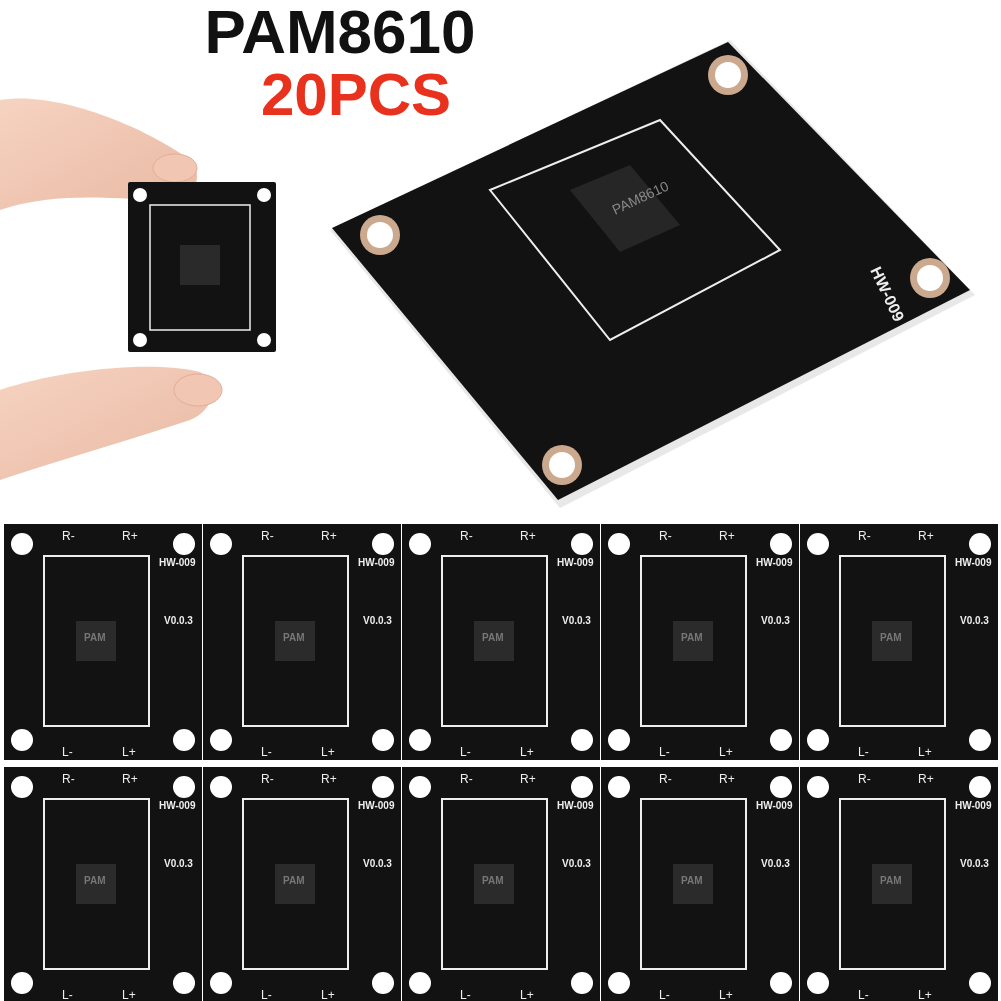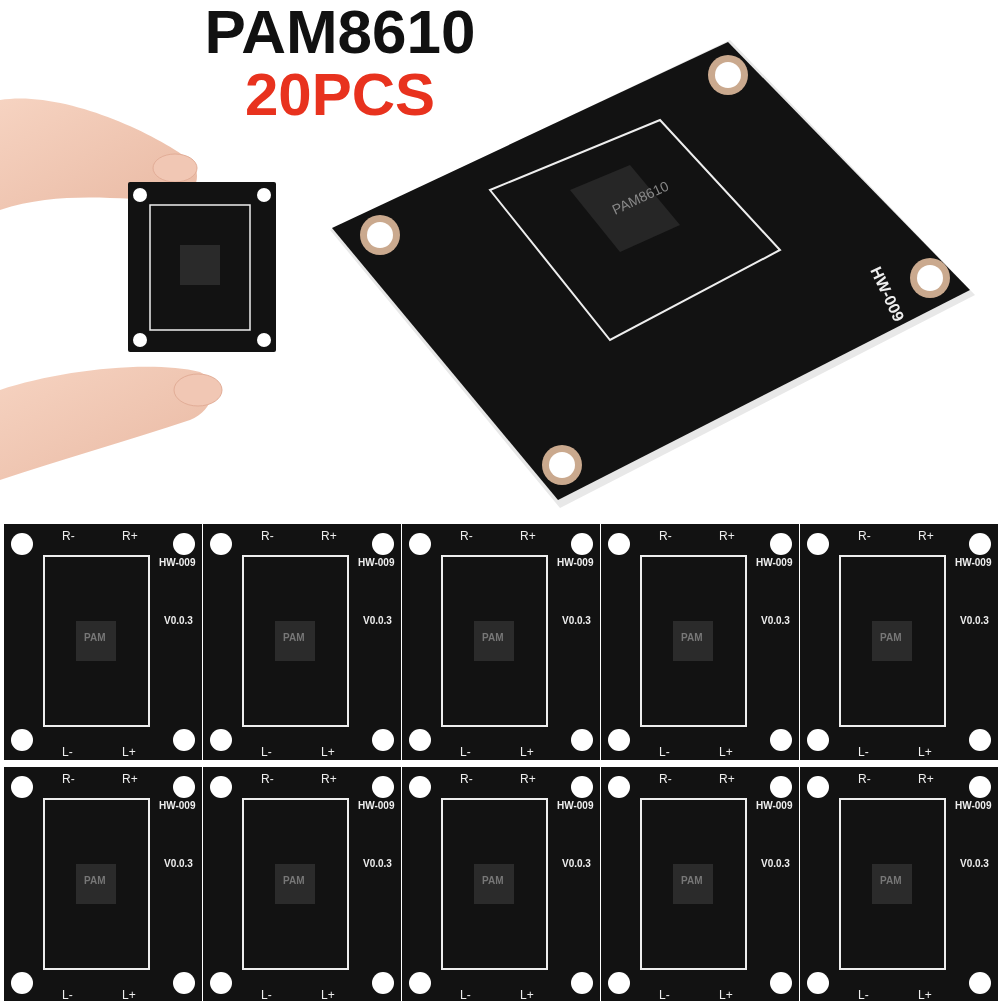--- a/index.html
+++ b/index.html
@@ -1,19 +1,19 @@
 <!DOCTYPE html>
 <html><head>
 <meta charset="utf-8">
 <style>
   html,body{margin:0;padding:0;background:#ffffff;}
   body{width:1001px;height:1001px;position:relative;overflow:hidden;font-family:"Liberation Sans",sans-serif;}
   .title{position:absolute;left:0;width:680px;text-align:center;font-weight:bold;letter-spacing:0px;}
   .t1{top:-4px;left:0;width:680px;font-size:62px;color:#111;}
-  .t2{top:60px;left:0;width:680px;font-size:60px;}
+  .t2{top:60px;left:16px;width:680px;font-size:60px;}
   .hand{position:absolute;left:0;top:60px;width:340px;height:440px;}
   .big{position:absolute;left:330px;top:40px;width:660px;height:470px;}
   .grid{position:absolute;left:0;top:518px;width:1001px;height:483px;}
   .cell{position:absolute;width:198px;height:236px;}
 </style>
 </head>
 <body>
 
 <div class="title t1">PAM8610</div>
 <div class="title t2" style="color:#e8321e">20PCS</div>

